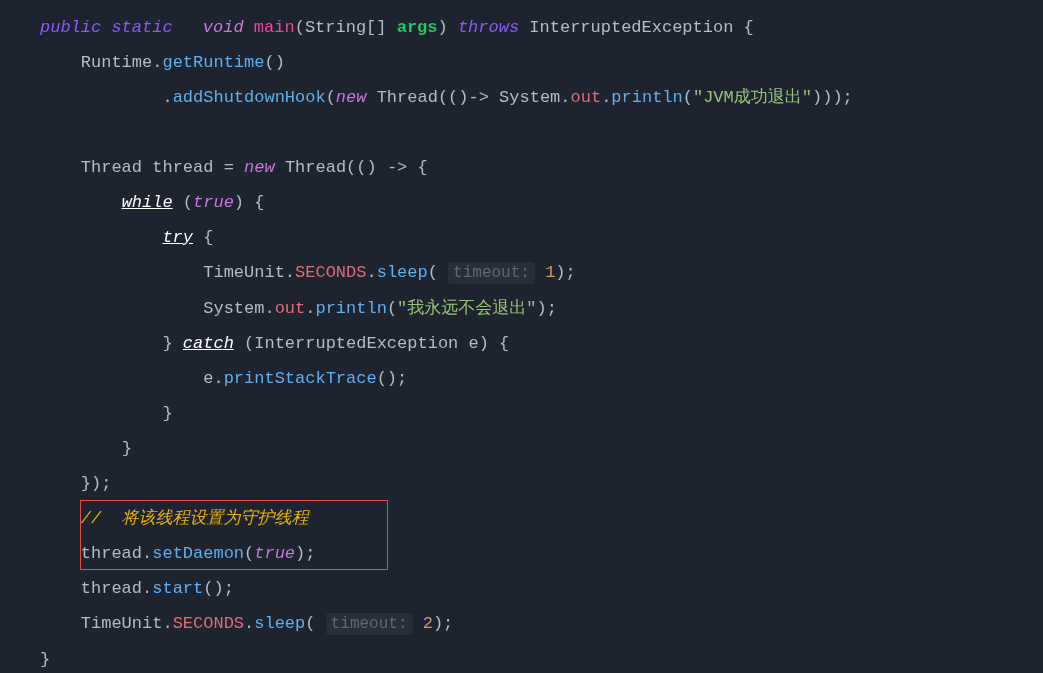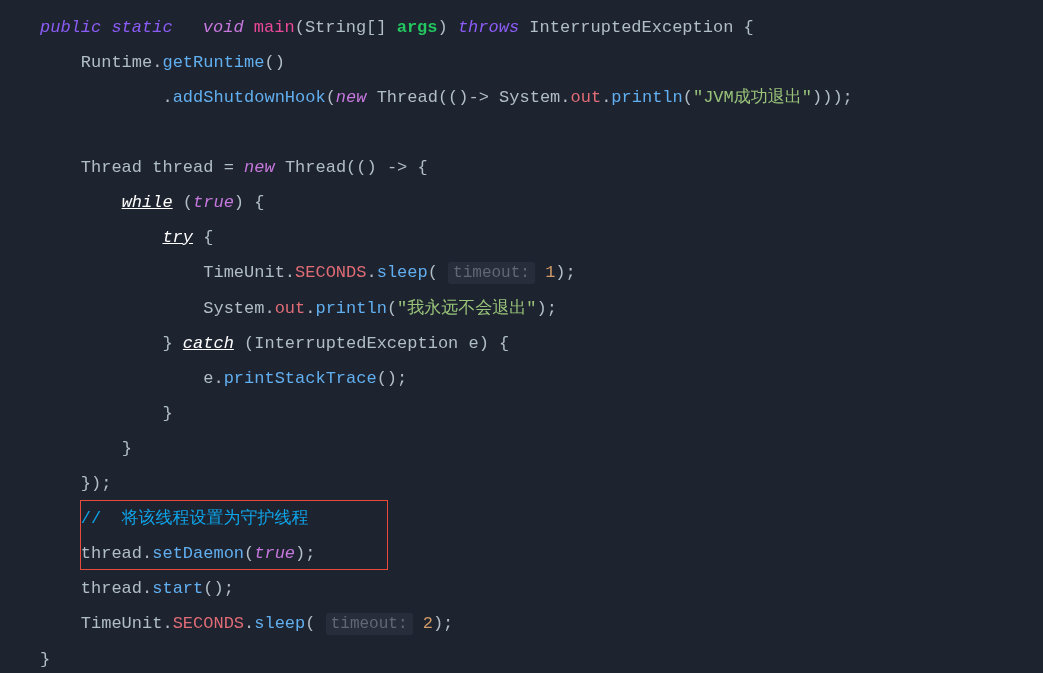--- a/index.html
+++ b/index.html
@@ -32,21 +32,21 @@
     .class-name { color: #b0bec5; }
     .var-name { color: #b0bec5; }
     .field { color: #e06c75; }
     .param-name { color: #22c55e; font-weight: bold; }
     .exception { color: #b0bec5; margin-top: 41px; }
     .punct { color: #b0bec5; }
     .brace { color: #b0bec5; }
     .operator { color: #b0bec5; }
     .string { color: #98c379; }
     .number { color: #d19a66; }
-    .comment { color: #0ea5e9; }
+    .comment { color: #eab308; font-style: italic; }
     .hint-label {
       color: #606875;
       background-color: rgba(100,110,130,0.15);
       border-radius: 3px;
       padding: 2px 5px;
       font-size: 16px;
       font-style: normal;
     }
     .highlight-box {
       border: 1px solid #e74c3c;

